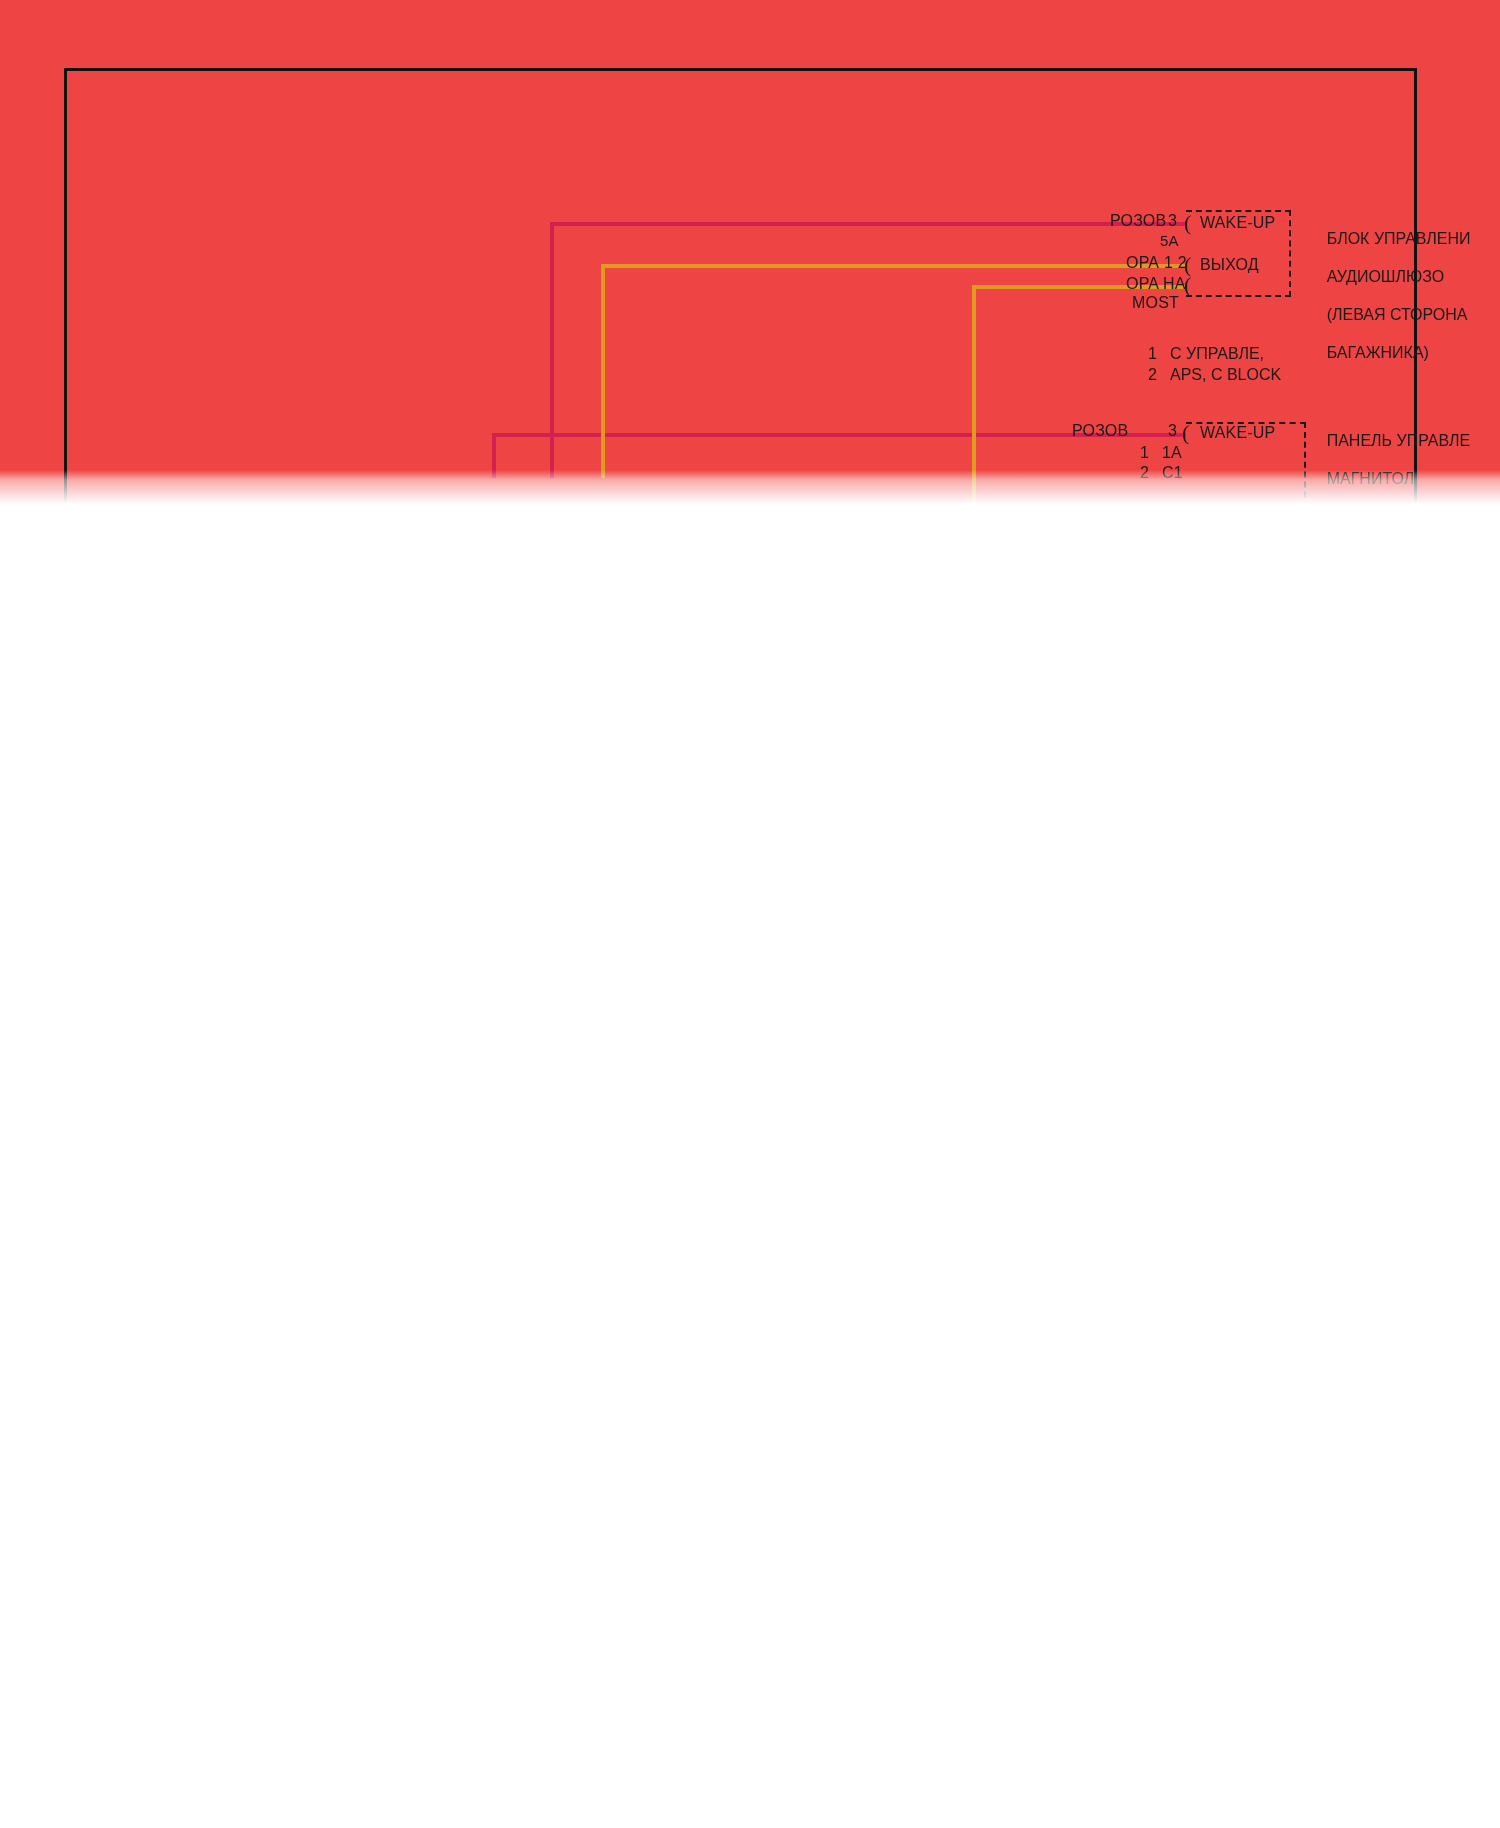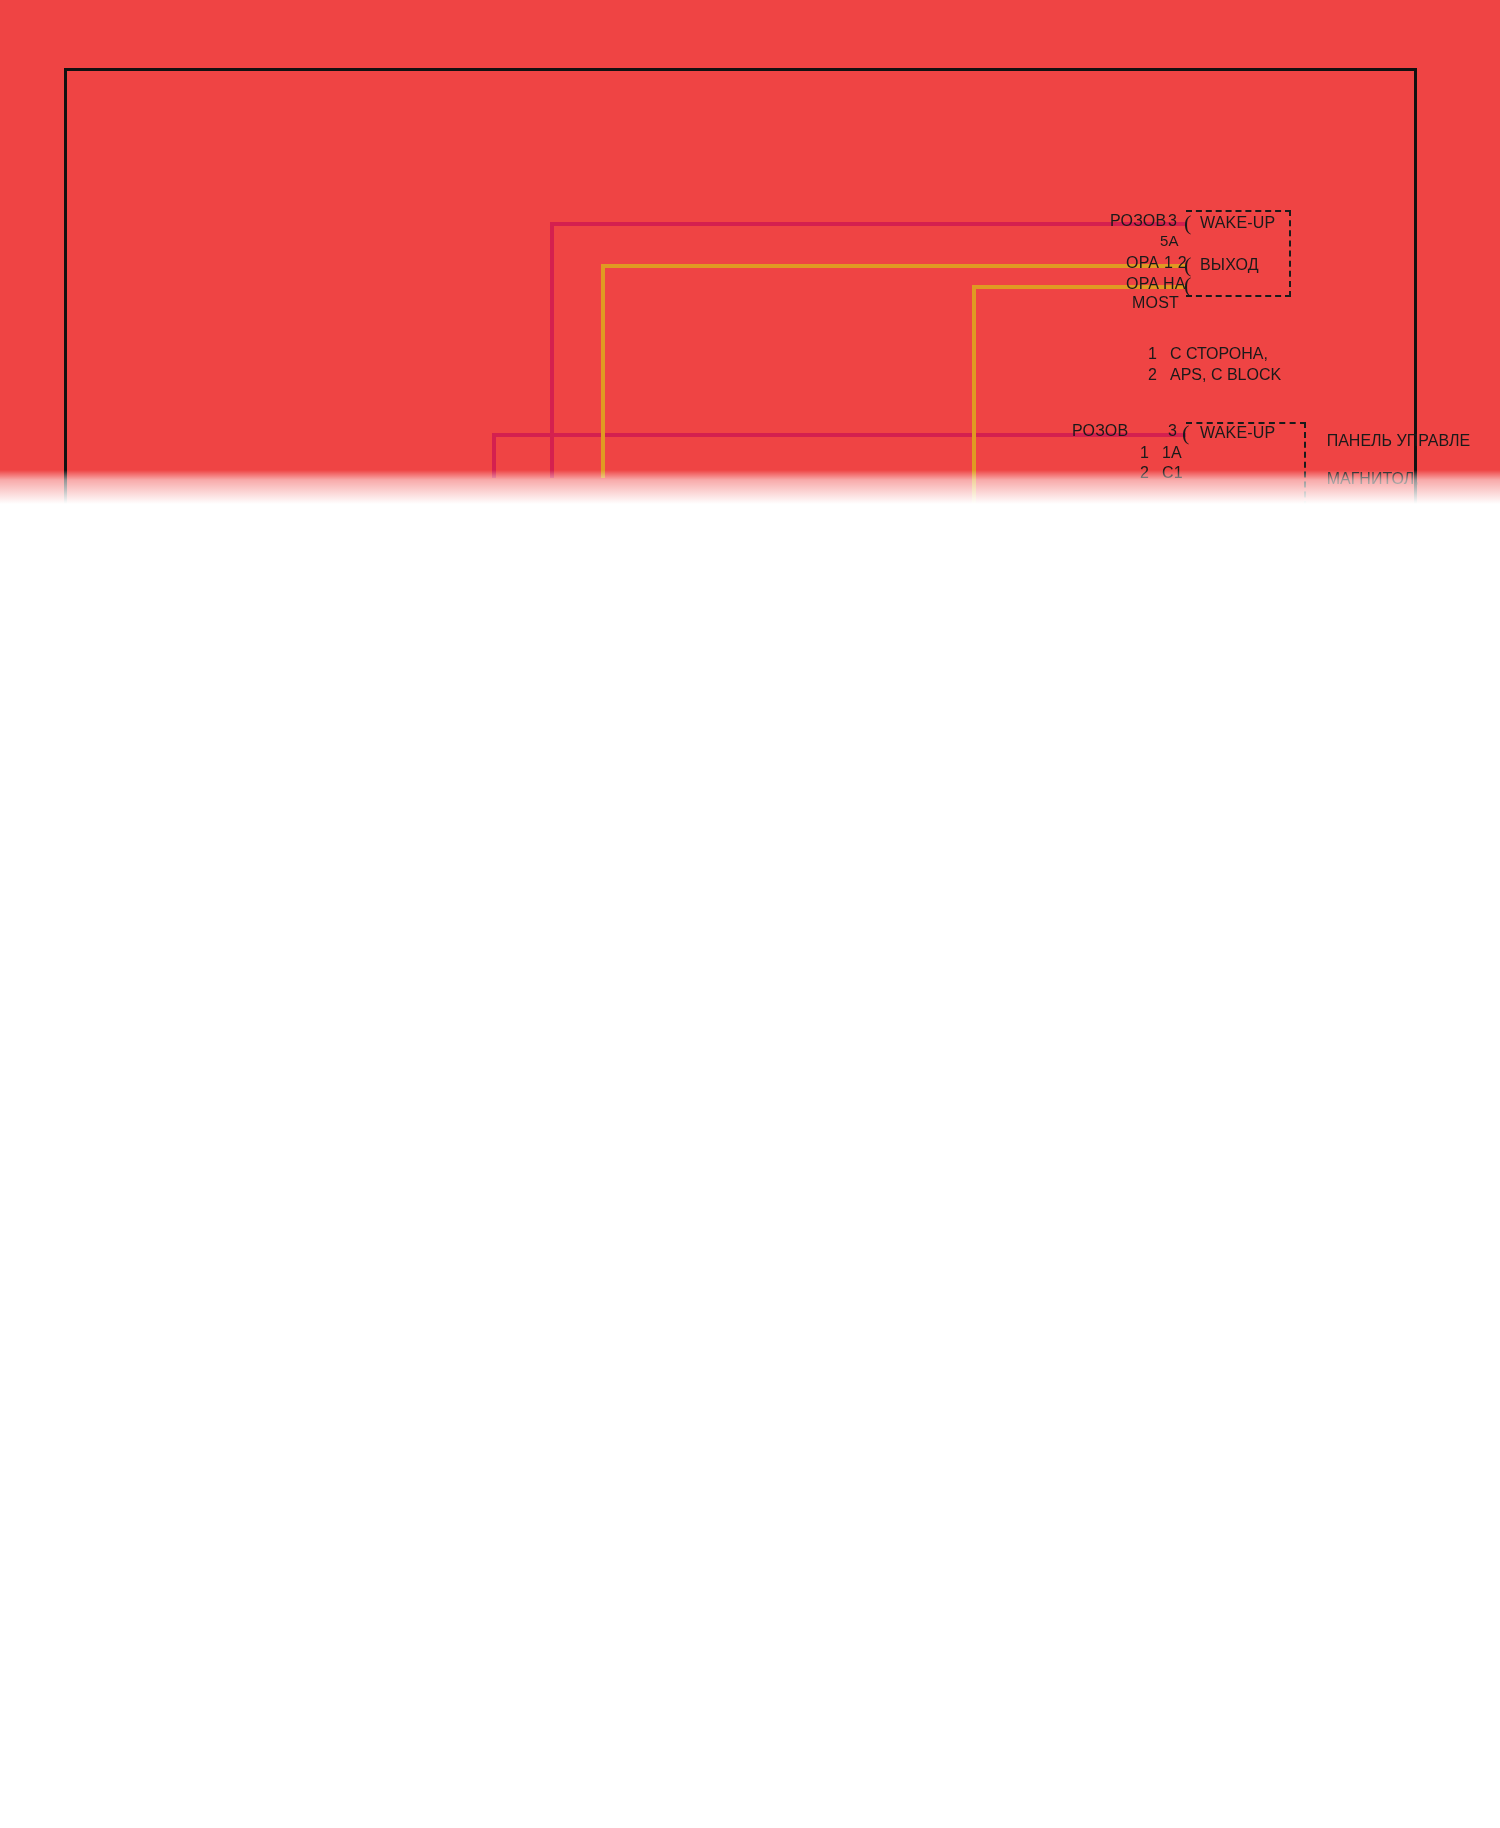--- a/index.html
+++ b/index.html
@@ -291,23 +291,29 @@
     <span class="lbl" style="left:1164px;top:254px;">1 2</span>
     <span class="arc" style="left:1184px;top:254px;">(</span>
     <span class="lbl" style="left:1200px;top:256px;">ВЫХОД</span>
 
     <span class="lbl" style="left:1126px;top:275px;">OPA</span>
     <span class="lbl" style="left:1163px;top:275px;">HA</span>
     <span class="arc" style="left:1184px;top:274px;">(</span>
 
     <span class="lbl" style="left:1132px;top:294px;">MOST</span>
 
+    <div class="blk-txt" style="left:1300px;top:210px;">
+      <span>БЛОК УПРАВЛЕНИ</span><br>
+      <span>АУДИОШЛЮЗО</span><br>
+      <span>(ЛЕВАЯ СТОРОНА</span><br>
+      <span>БАГАЖНИКА)</span>
+    </div>
 
     <span class="legend" style="left:1148px;top:345px;">1</span>
-    <span class="legend" style="left:1170px;top:345px;">С СТОРОНА,</span>
+    <span class="legend" style="left:1170px;top:345px;">С УПРАВЛЕ,</span>
     <span class="legend" style="left:1148px;top:366px;">2</span>
     <span class="legend" style="left:1170px;top:366px;">APS, С BLOCK</span>
 
     <div class="dbox dbox-open-left" style="left:1186px;top:422px;width:120px;height:125px;"></div>
 
     <span class="lbl" style="left:1072px;top:422px;">РОЗОВ</span>
     <span class="lbl" style="left:1168px;top:422px;">3</span>
     <span class="arc" style="left:1182px;top:422px;">(</span>
     <span class="lbl" style="left:1200px;top:424px;">WAKE-UP</span>
 

